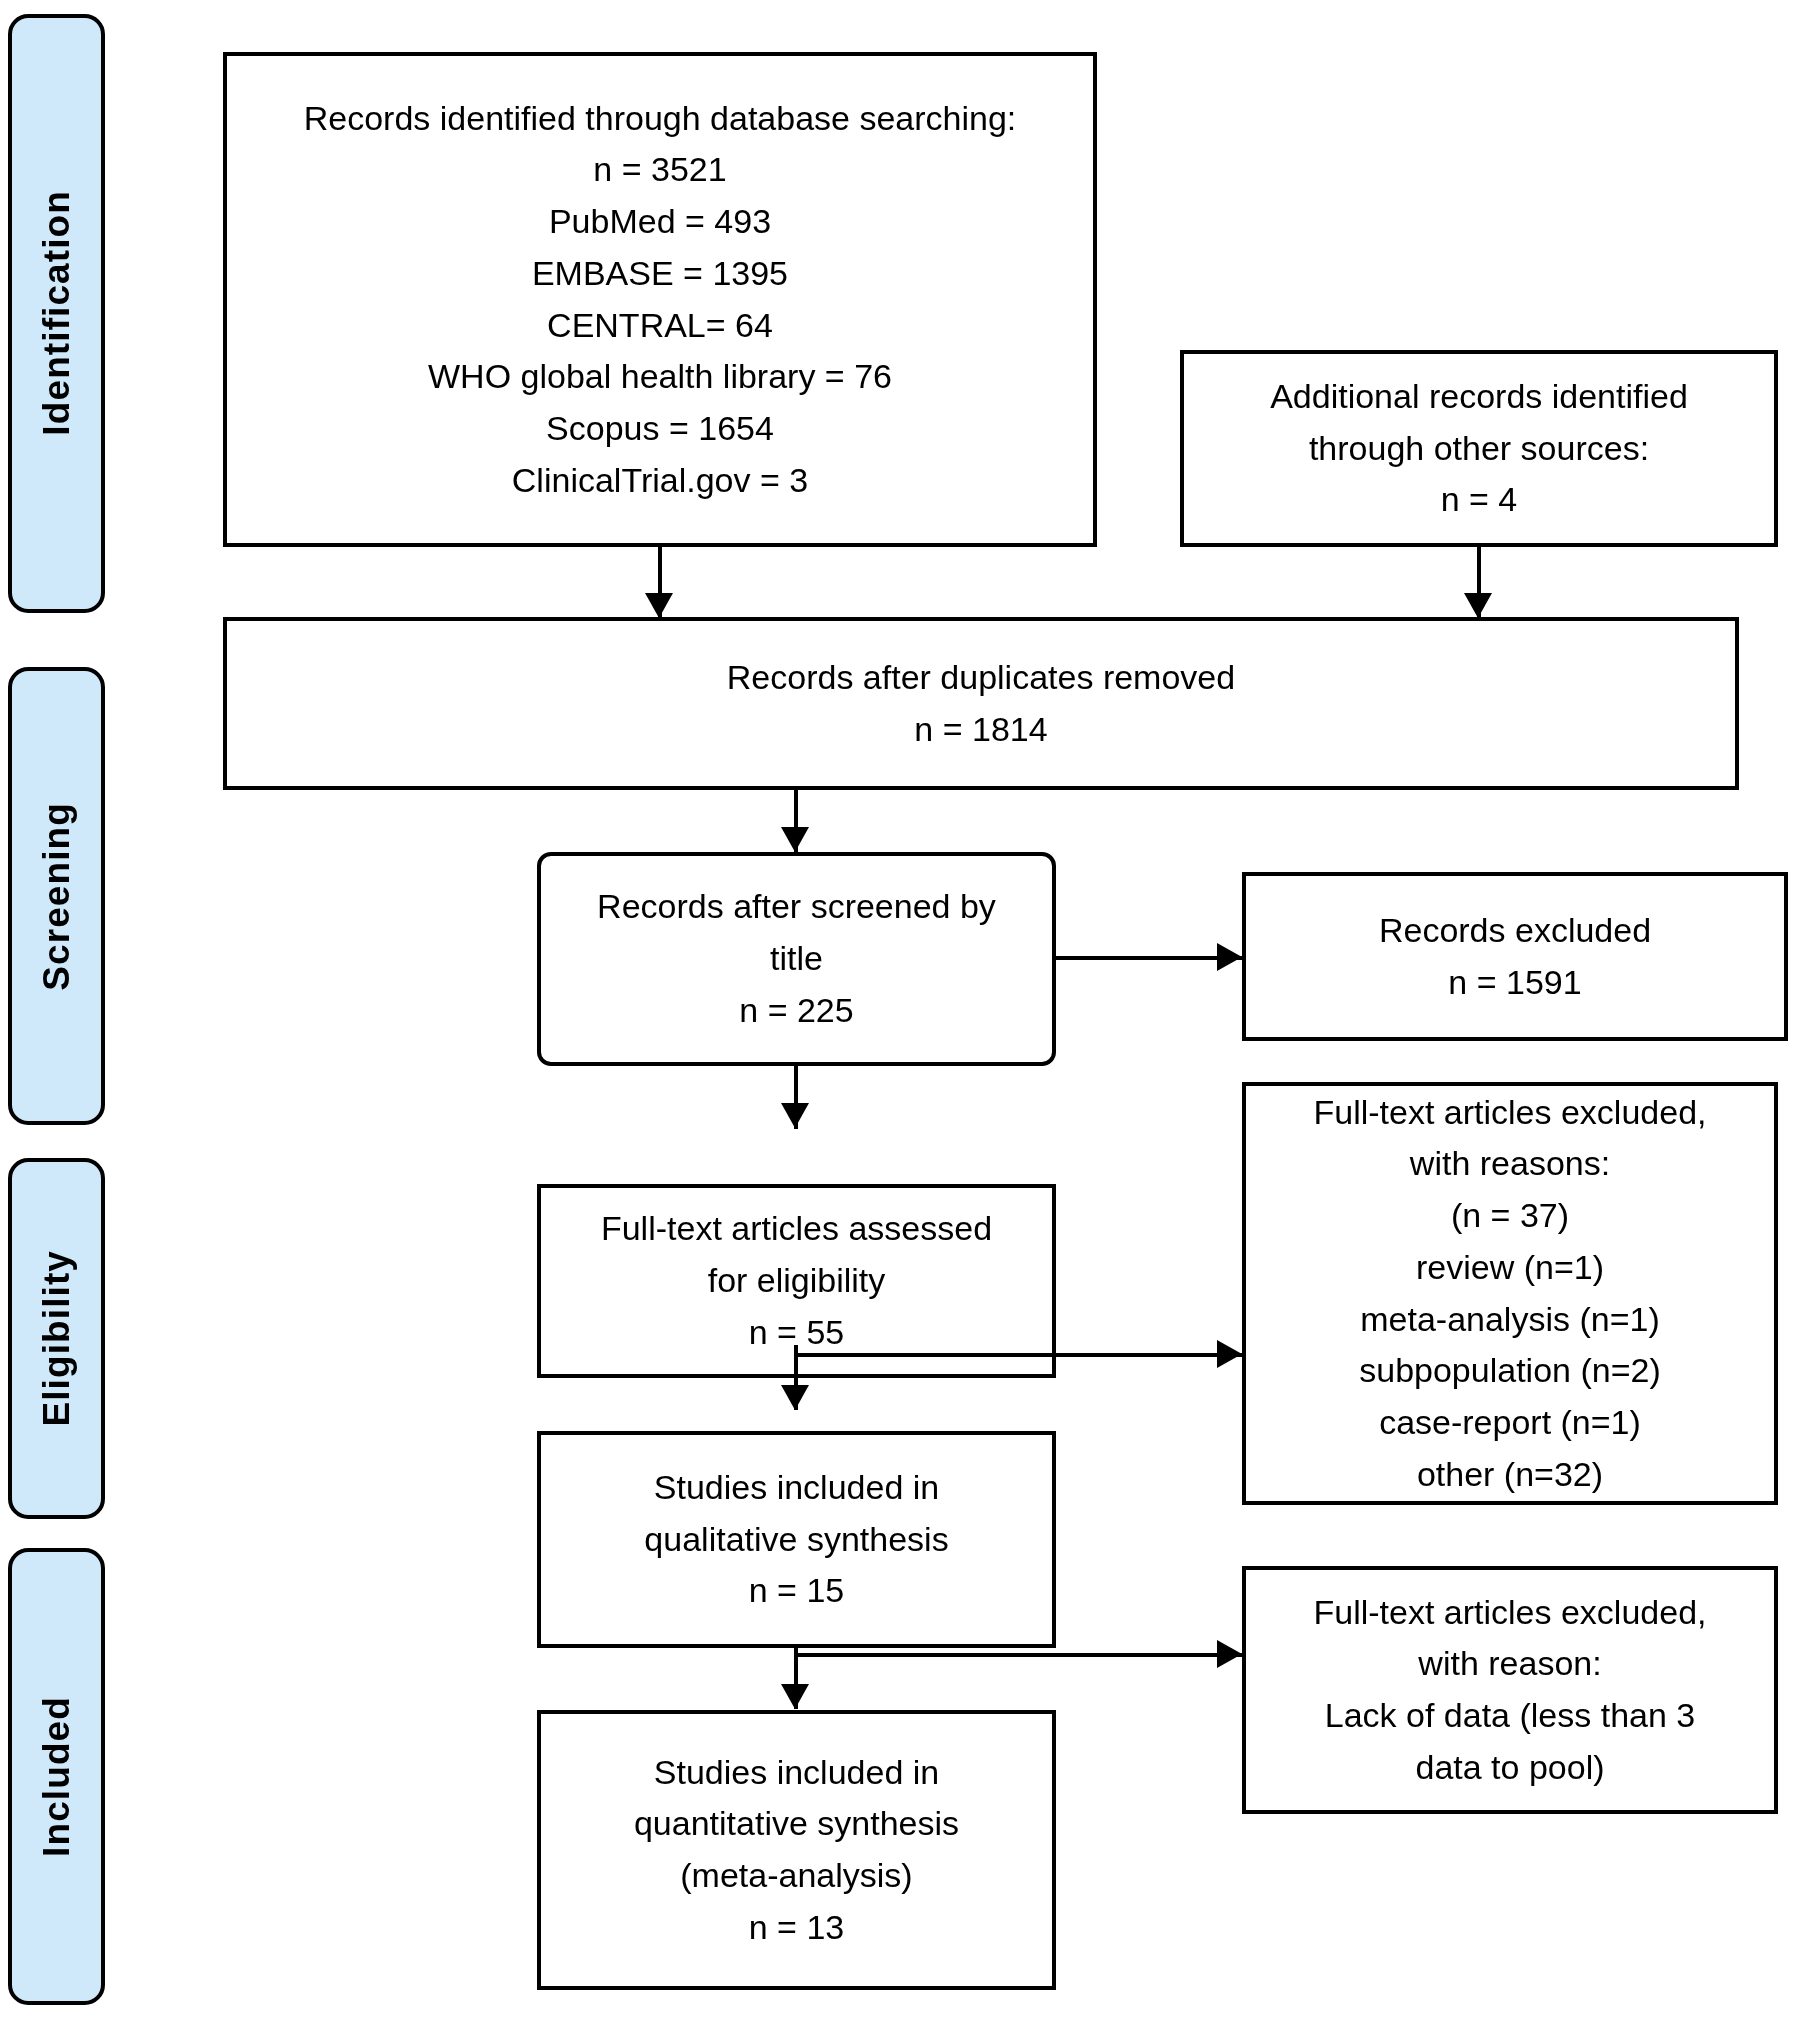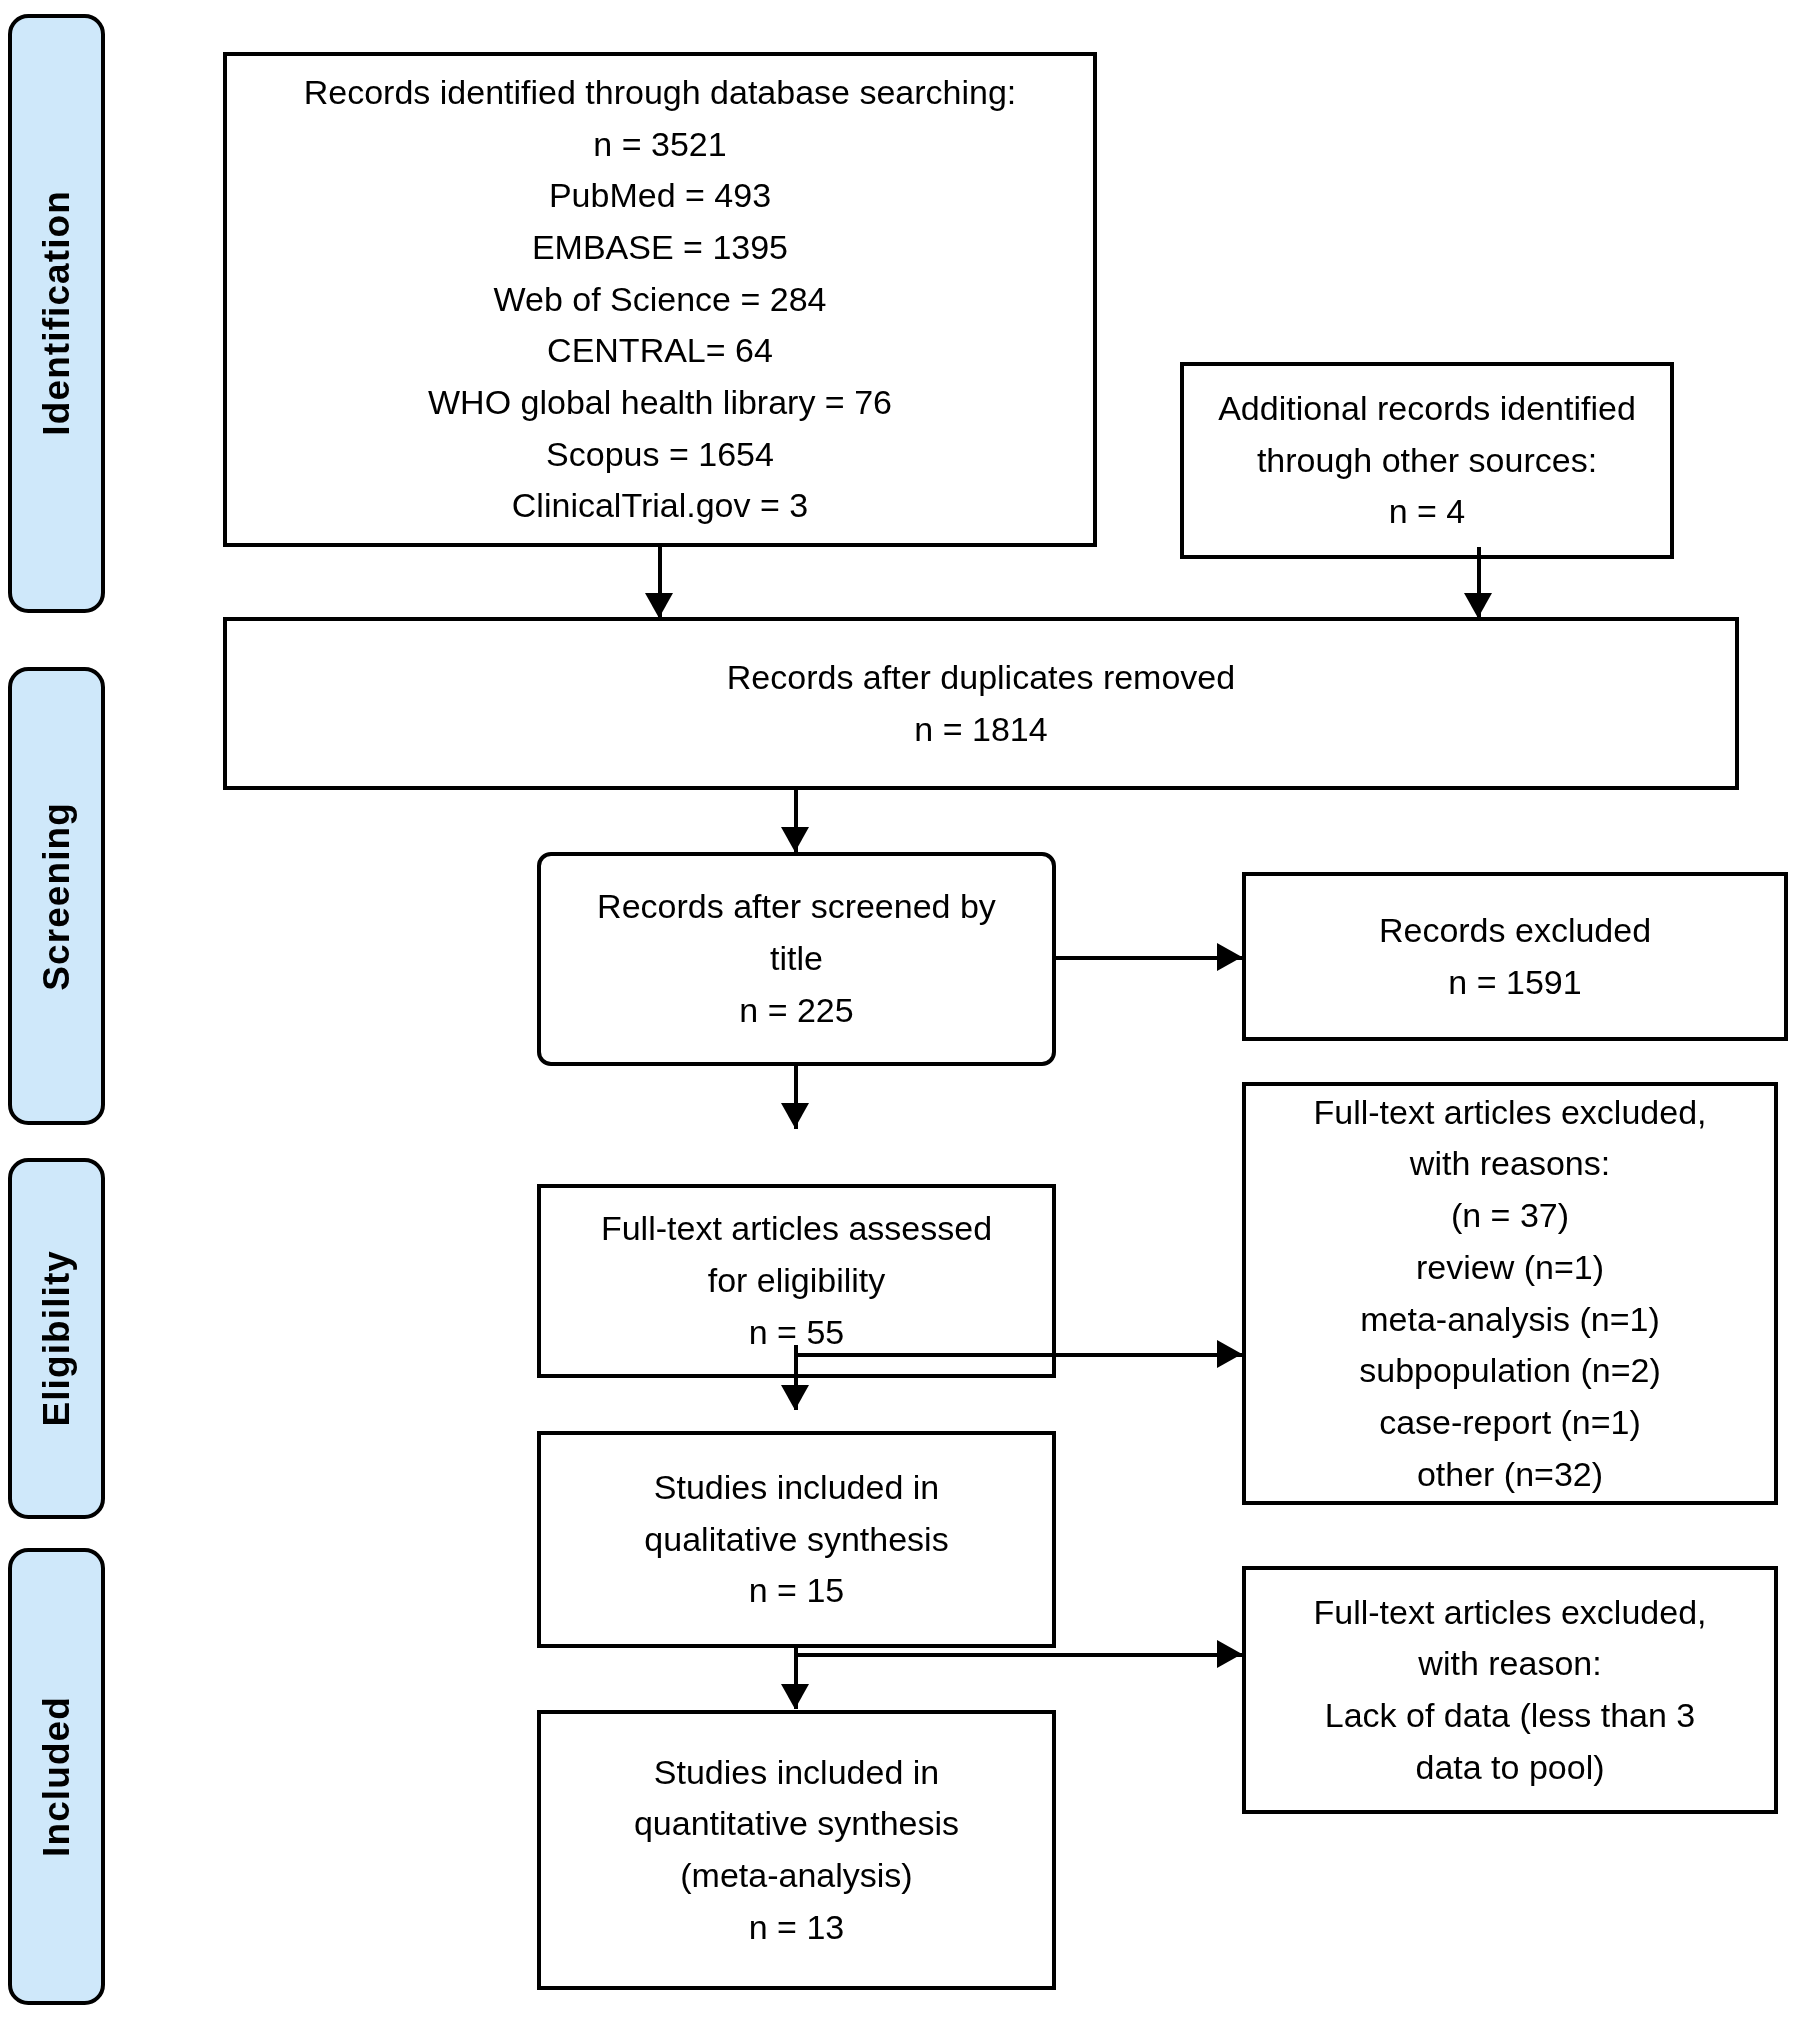--- a/index.html
+++ b/index.html
@@ -103,28 +103,27 @@
 
   <div class="stage-pill" style="left:8px; top:1548px; width:97px; height:457px;">
     <span class="stage-label">Included</span>
   </div>
 
   <div class="flow-box" style="left:223px; top:52px; width:874px; height:495px;">
     <span class="line">Records identified through database searching:</span>
     <span class="line">n = 3521</span>
     <span class="line">PubMed = 493</span>
     <span class="line">EMBASE = 1395</span>
-    <span class="line">Web of Science = 284</span>
     <span class="line">CENTRAL= 64</span>
     <span class="line">WHO global health library = 76</span>
     <span class="line">Scopus = 1654</span>
     <span class="line">ClinicalTrial.gov = 3</span>
   </div>
 
-  <div class="flow-box" style="left:1180px; top:350px; width:494px; height:197px;margin-top:12px;">
+  <div class="flow-box" style="left:1180px; top:350px; width:598px; height:197px;">
     <span class="line">Additional records identified</span>
     <span class="line">through other sources:</span>
     <span class="line">n = 4</span>
   </div>
 
   <div class="vline" style="left:658px; top:547px; height:71px;"></div>
   <div class="arrow-down" style="left:645px; top:593px;"></div>
 
   <div class="vline" style="left:1477px; top:547px; height:71px;"></div>
   <div class="arrow-down" style="left:1464px; top:593px;"></div>

